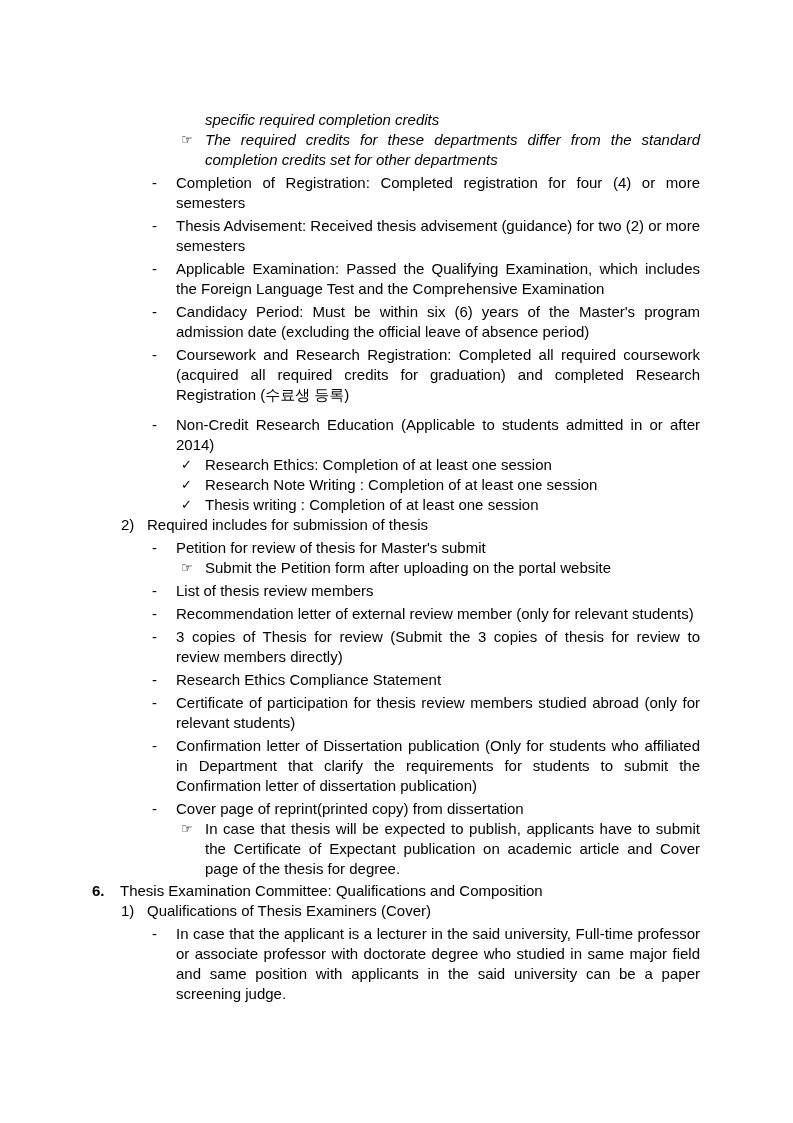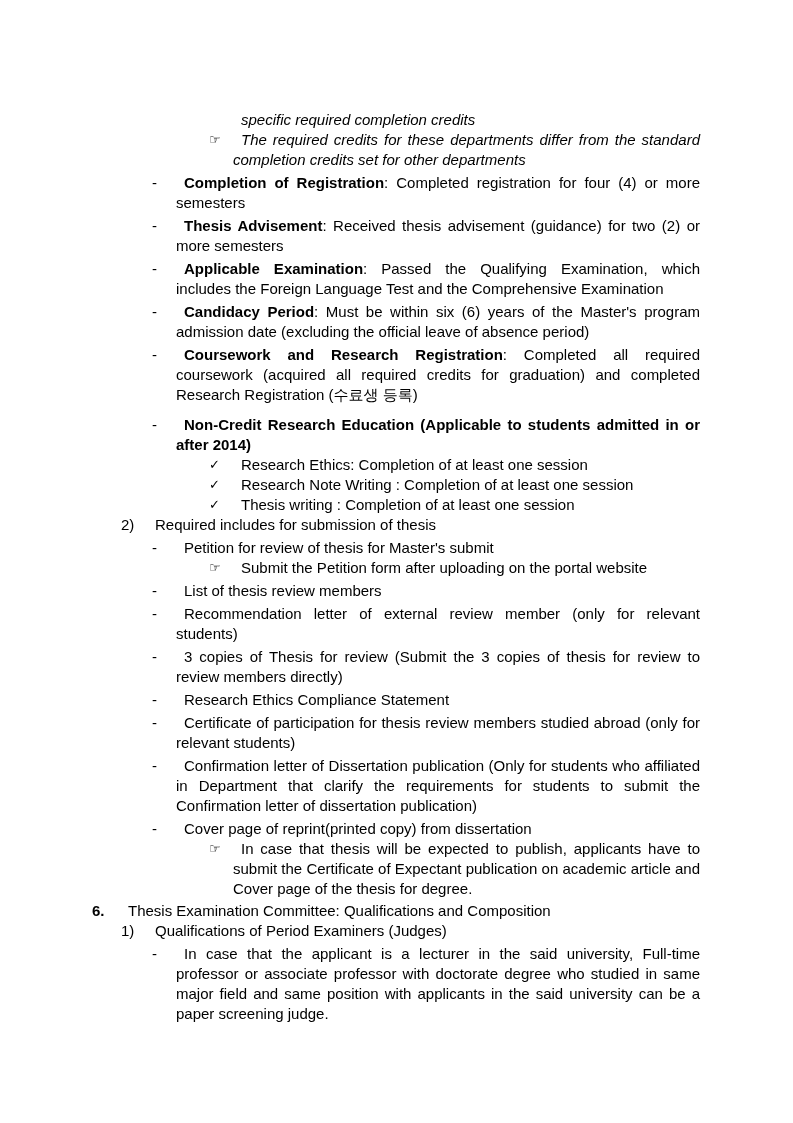--- a/index.html
+++ b/index.html
@@ -21,27 +21,27 @@
   .item { display: flex; align-items: flex-start; }
   .item .marker { flex: 0 0 auto; }
   .item .txt { flex: 1 1 auto; text-align: justify; }
   
   .lv1 { margin-top: 2px; }
   .lv1 .marker { width: 28px; font-weight: 700; }
   .lv2 .marker { width: 26px; }
   .lv2 { margin-left: 29px; }
   .lv3 { margin-left: 60px; margin-top: 3px; }
   .lv3 .marker { width: 24px; }
-  .lv4 { margin-left: 117px; justify-content: center; }
+  .lv4 { margin-left: 89px; justify-content: center; }
   .lv4 .marker { width: 24px; }
   .italic { font-style: italic; }
   .mt-lg { margin-top: 10px; }
   .marker.finger { font-size: 13px; line-height: 20px; }
   .marker.check { font-size: 13px; line-height: 20px; }
-  b.lead { font-weight: 700; margin-left: 8px; }
+  b.lead { font-weight: 400; }
 </style>
 </head>
 <body>
 
 <div class="page">
 
   <div class="item lv4 italic">
     <span class="marker"></span>
     <div class="txt"><b class="lead"></b><span>specific required completion credits</span></div>
   </div>
@@ -151,21 +151,21 @@
     <div class="txt"><b class="lead"></b><span>In case that thesis will be expected to publish, applicants have to submit the Certificate of Expectant publication on academic article and Cover page of the thesis for degree.</span></div>
   </div>
 
   <div class="item lv1">
     <span class="marker">6.</span>
     <div class="txt"><b class="lead"></b><span>Thesis Examination Committee: Qualifications and Composition</span></div>
   </div>
 
   <div class="item lv2">
     <span class="marker">1)</span>
-    <div class="txt"><b class="lead"></b><span>Qualifications of Period Examiners (Judges)</span></div>
+    <div class="txt"><b class="lead"></b><span>Qualifications of Thesis Examiners (Cover)</span></div>
   </div>
 
   <div class="item lv3">
     <span class="marker">-</span>
     <div class="txt"><b class="lead"></b><span>In case that the applicant is a lecturer in the said university, Full-time professor or associate professor with doctorate degree who studied in same major field and same position with applicants in the said university can be a paper screening judge.</span></div>
   </div>
 
 </div>
 
 </body></html>

